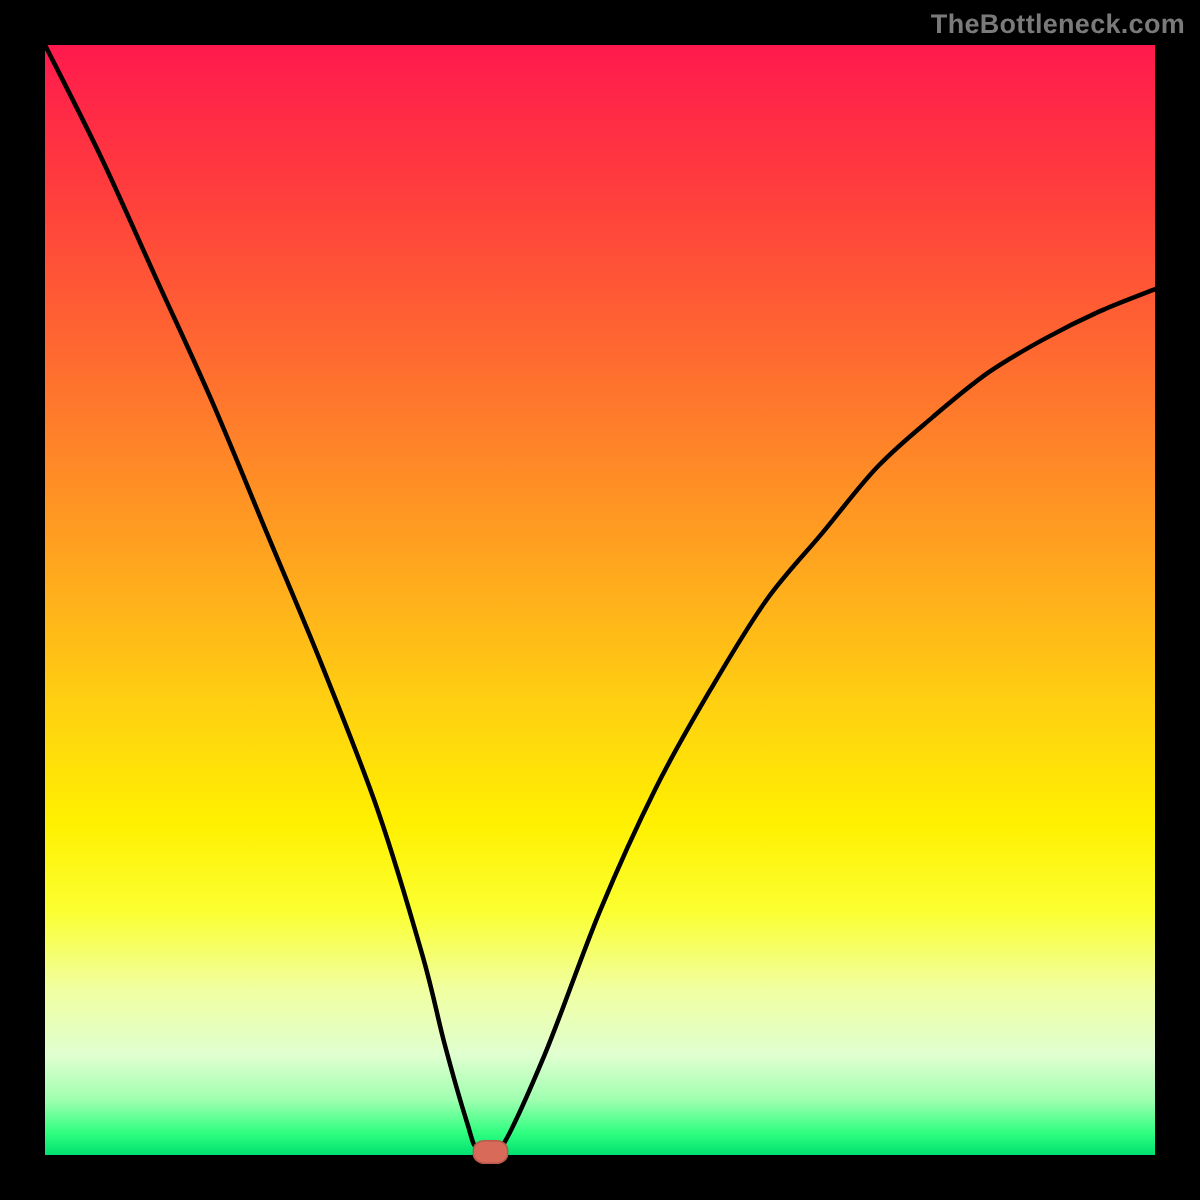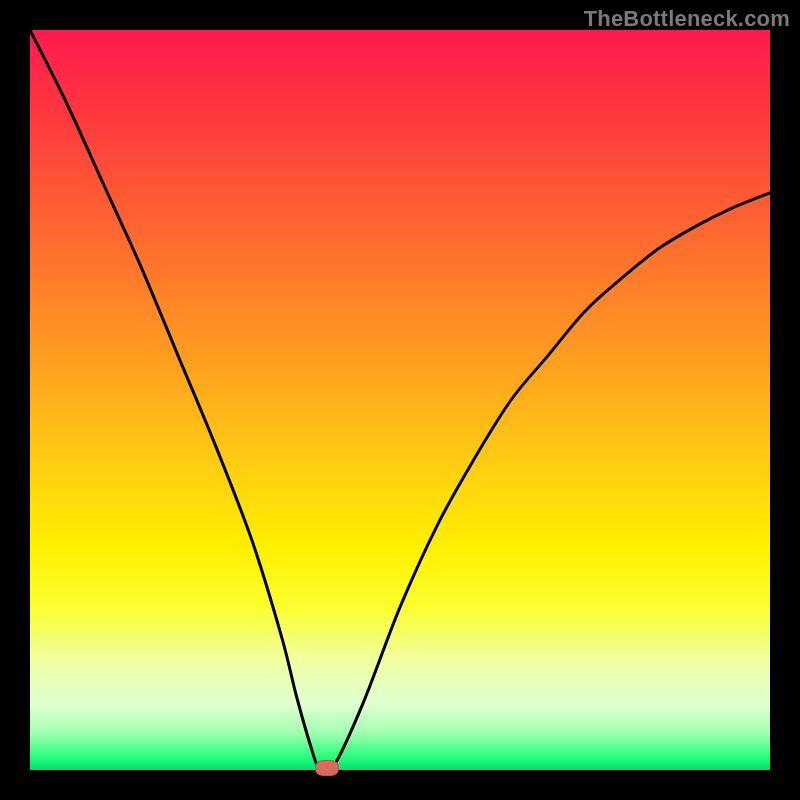--- a/index.html
+++ b/index.html
@@ -36,21 +36,21 @@
       #a0ffb0 95%,
       #30ff80 98%,
       #00e070 100%
     );
   }
   .watermark {
     position: absolute;
     top: 6px;
     right: 10px;
     font-family: Arial, Helvetica, sans-serif;
-    font-size: 22px;
+    font-size: 18px;
     font-weight: 600;
     color: #7a7a7a;
     letter-spacing: 0.2px;
     user-select: none;
   }
   svg.curve {
     position: absolute;
     left: 30px;
     top: 30px;
     width: 740px;

